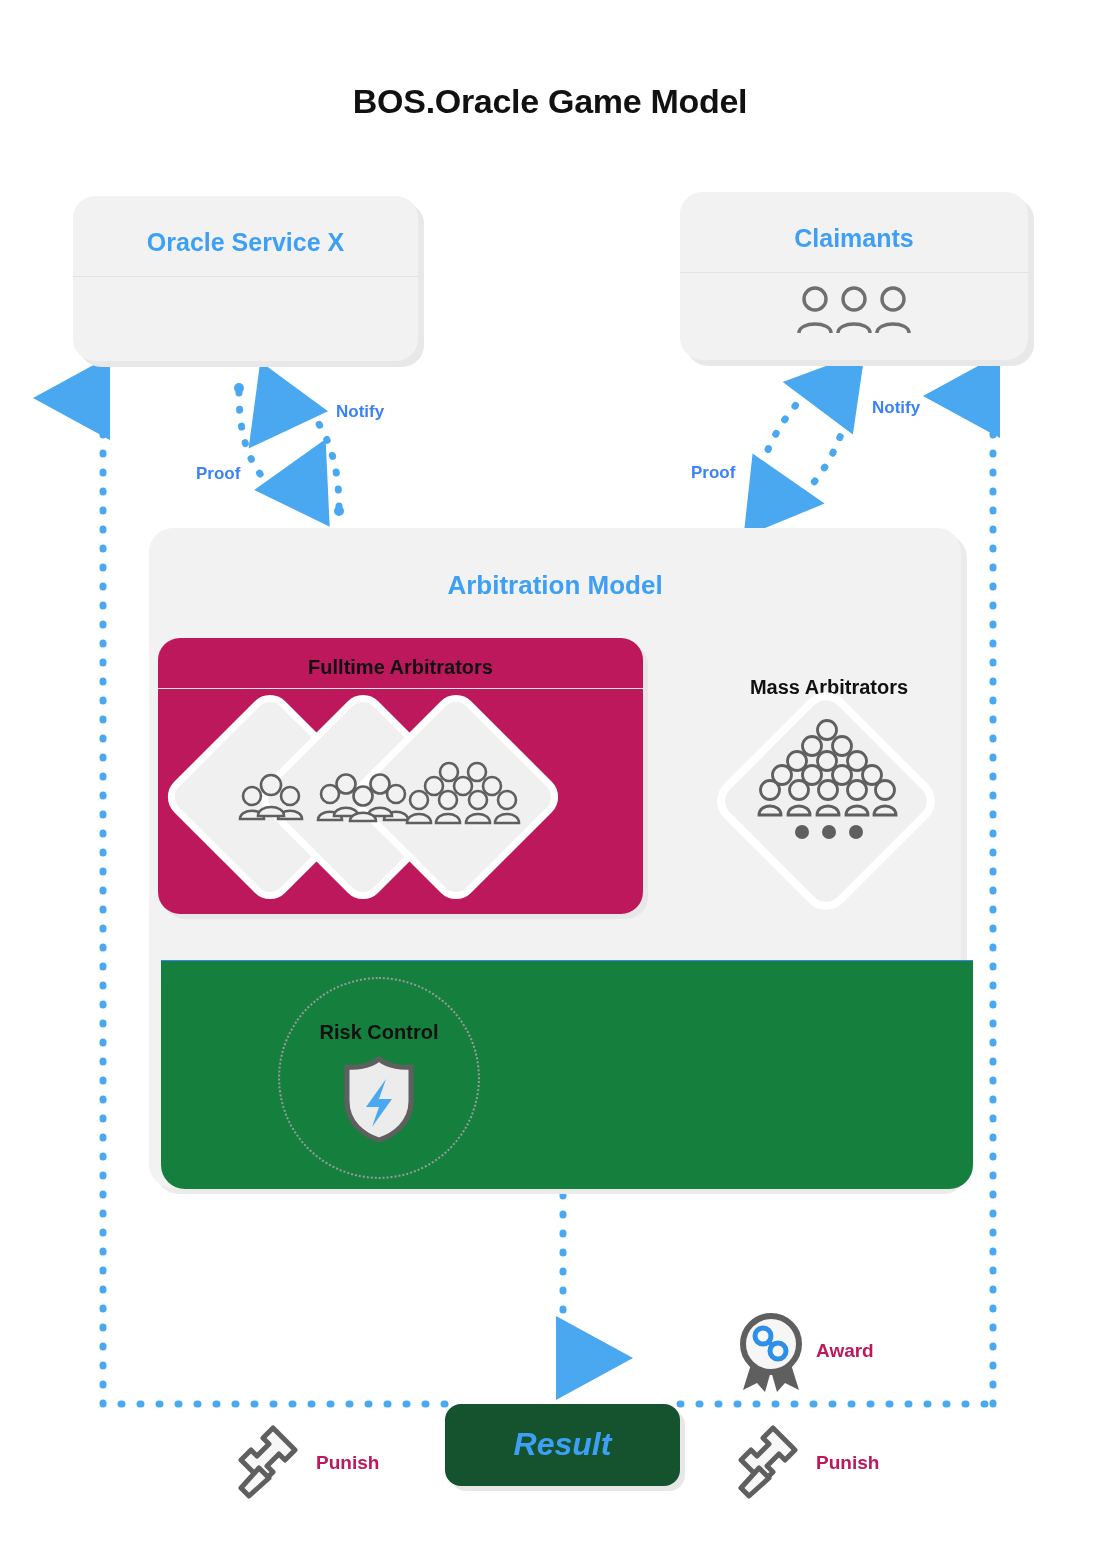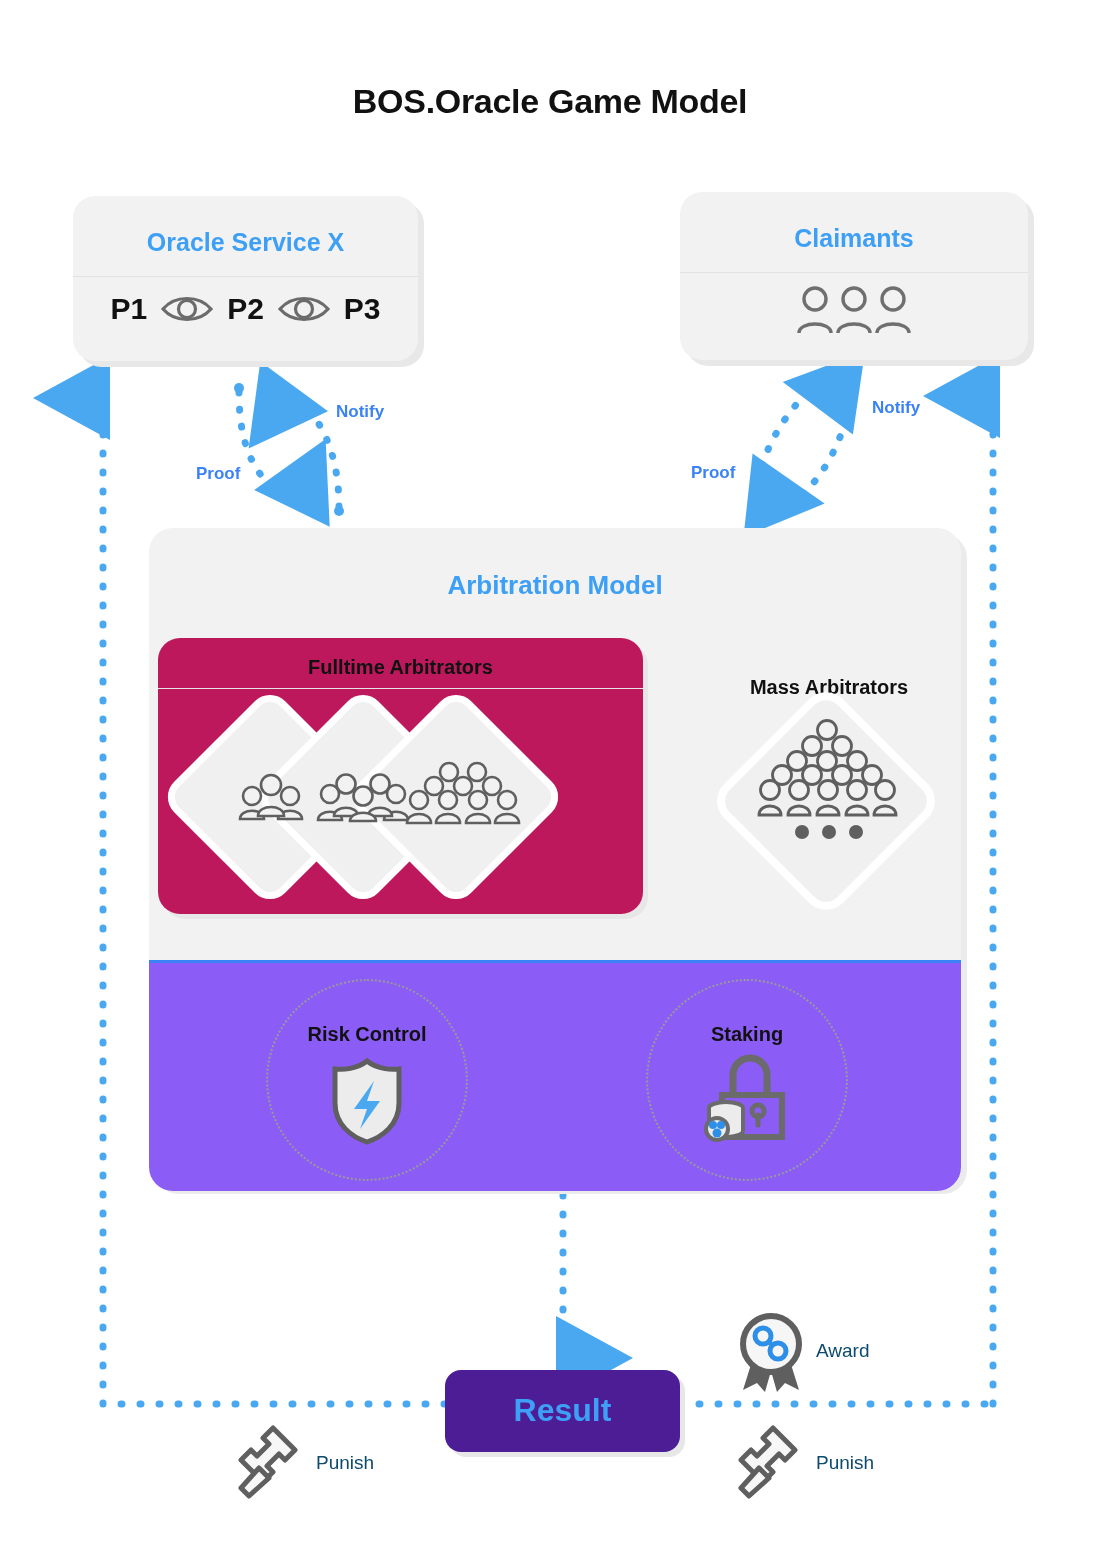--- a/index.html
+++ b/index.html
@@ -50,23 +50,23 @@
   
   #claimants-card{left:680px;top:192px;width:348px;height:168px;}
   #claimants-card .card-title{margin-top:32px;font-size:25px;}
   #claimants-card .divider{top:80px;}
   .claim-people{position:absolute;top:92px;left:0;width:100%;display:flex;justify-content:center;}
 
   
   #arb-card{left:149px;top:528px;width:812px;height:660px;background:#f2f2f2;border-radius:24px;box-shadow:6px 6px 0 0 #ebebeb;}
   #arb-card .card-title{margin-top:42px;font-size:26px;}
   .arb-lower{
-    position:absolute;left:0;top:432px;width:100%;height:228px;
-    background:#8b5cf6;border-radius:0 0 24px 24px;
-    border-top:3px solid #3b82f6;
+    position:absolute;left:12px;top:432px;width:100%;height:228px;
+    background:#15803d;border-radius:0 0 24px 24px;
+    border-top:1px solid #3b82f6;
   }
 
   #fulltime-card{
     position:absolute;left:9px;top:110px;width:485px;height:276px;
     background:#be185d;border-radius:22px;box-shadow:5px 5px 0 0 #e7e7e7;
   }
   .section-head{
     text-align:center;font-size:20px;font-weight:bold;color:#111;
   }
   #fulltime-card .section-head{padding-top:18px;}
@@ -80,29 +80,29 @@
   .dotcircle{
     position:absolute;width:198px;height:198px;border-radius:50%;
     border:2px dotted #9a9a9a;
   }
   .circle-label{
     position:absolute;width:100%;text-align:center;top:42px;
     font-size:20px;font-weight:bold;color:#111;
   }
 
   
-  #result-card{left:445px;top:1370px;width:235px;height:82px;background:#4c1d95;border-radius:16px;box-shadow:5px 5px 0 0 #e7e7e7;}
+  #result-card{left:445px;top:1404px;width:235px;height:82px;background:#14532d;border-radius:16px;box-shadow:5px 5px 0 0 #e7e7e7;font-style:italic;}
   #result-card .card-title{margin-top:22px;font-size:32px;}
 
   
   .flow-label{
     position:absolute;font-size:17px;font-weight:bold;color:#3b82f6;white-space:nowrap;
   }
   .badge-label{
-    position:absolute;font-size:19px;font-weight:normal;color:#0c4a6e;white-space:nowrap;
+    position:absolute;font-size:19px;font-weight:bold;color:#be185d;white-space:nowrap;
   }
   svg{display:block;overflow:visible;}
   .icon-abs{position:absolute;}
 </style>
 </head>
 <body>
 
 <div class="stage">
 
   <div class="title">BOS.Oracle Game Model</div>
@@ -164,37 +164,20 @@
     </g>
     <g>
       <path d="M650,788 L666,788" stroke="#4aa8f0" stroke-width="7" stroke-linecap="round" stroke-dasharray="1 12"></path>
       <path d="M668,777 L690,788 L668,799 Z" fill="#4aa8f0"></path>
     </g>
   </svg>
 
   <div class="card" id="oracle-card">
     <div class="card-title">Oracle Service X</div>
     <div class="divider"></div>
-    <div class="prow">
-      <span>P1</span>
-      <span class="eye">
-        <svg width="52" height="30" viewBox="0 0 52 30">
-          <path d="M2,15 C14,1 38,1 50,15 C38,29 14,29 2,15 Z" fill="none" stroke="#6b6b6b" stroke-width="3.2"></path>
-          <circle cx="26" cy="15" r="8.5" fill="none" stroke="#6b6b6b" stroke-width="3.2"></circle>
-        </svg>
-      </span>
-      <span>P2</span>
-      <span class="eye">
-        <svg width="52" height="30" viewBox="0 0 52 30">
-          <path d="M2,15 C14,1 38,1 50,15 C38,29 14,29 2,15 Z" fill="none" stroke="#6b6b6b" stroke-width="3.2"></path>
-          <circle cx="26" cy="15" r="8.5" fill="none" stroke="#6b6b6b" stroke-width="3.2"></circle>
-        </svg>
-      </span>
-      <span>P3</span>
-    </div>
   </div>
 
   <div class="card" id="claimants-card">
     <div class="card-title">Claimants</div>
     <div class="divider"></div>
     <div class="claim-people">
       <svg width="130" height="52" viewBox="0 0 130 52">
         <g fill="none" stroke="#6f6f6f" stroke-width="3.4">
           <circle cx="26" cy="15" r="11"></circle>
           <path d="M10,49 C10,37 42,37 42,49"></path>
@@ -312,39 +295,20 @@
     <div class="arb-lower">
 
       <div class="dotcircle" style="left:117px;top:16px;">
         <div class="circle-label">Risk Control</div>
         <svg class="icon-abs" style="left:62px;top:76px;" width="74" height="88" viewBox="0 0 74 88">
           <path d="M37,4 C27,12 13,13 5,12 L5,46 C5,68 22,80 37,85 C52,80 69,68 69,46 L69,12 C61,13 47,12 37,4 Z" fill="#ececec" stroke="#5f5f5f" stroke-width="5"></path>
           <path d="M44,24 L24,52 L37,52 L30,72 L50,44 L37,44 Z" fill="#4aa8f0"></path>
         </svg>
       </div>
 
-      <div class="dotcircle" style="left:497px;top:16px;">
-        <div class="circle-label">Staking</div>
-        <svg class="icon-abs" style="left:52px;top:72px;" width="96" height="92" viewBox="0 0 96 92">
-          <path d="M33,42 L33,22 A17,17 0 0 1 67,22 L67,42" fill="none" stroke="#6b6b6b" stroke-width="7"></path>
-          <rect x="22" y="42" width="60" height="42" fill="none" stroke="#6b6b6b" stroke-width="6"></rect>
-          <circle cx="58" cy="58" r="6" fill="none" stroke="#6b6b6b" stroke-width="5"></circle>
-          <path d="M58,62 L58,72" stroke="#6b6b6b" stroke-width="5" stroke-linecap="round"></path>
-          <g fill="#ececec" stroke="#6b6b6b" stroke-width="4">
-            <ellipse cx="26" cy="55" rx="17" ry="6"></ellipse>
-            <path d="M9,55 L9,78 A17,6 0 0 0 43,78 L43,55"></path>
-          </g>
-          <circle cx="17" cy="76" r="11" fill="#ececec" stroke="#6b6b6b" stroke-width="4"></circle>
-          <g fill="#2e8fe8">
-            <circle cx="13" cy="72" r="4"></circle>
-              <circle cx="21" cy="72" r="4"></circle>
-            <circle cx="17" cy="80" r="4.5"></circle>
-          </g>
-        </svg>
-      </div>
     </div>
   </div>
 
   <div class="card" id="result-card">
     <div class="card-title">Result</div>
   </div>
 
   <svg class="icon-abs" style="left:735px;top:1312px;" width="72" height="82" viewBox="0 0 72 82">
     <path d="M18,46 L8,78 L22,71 L30,80 L38,52 Z" fill="#5f5f5f"></path>
     <path d="M54,46 L64,78 L50,71 L42,80 L34,52 Z" fill="#5f5f5f"></path>

